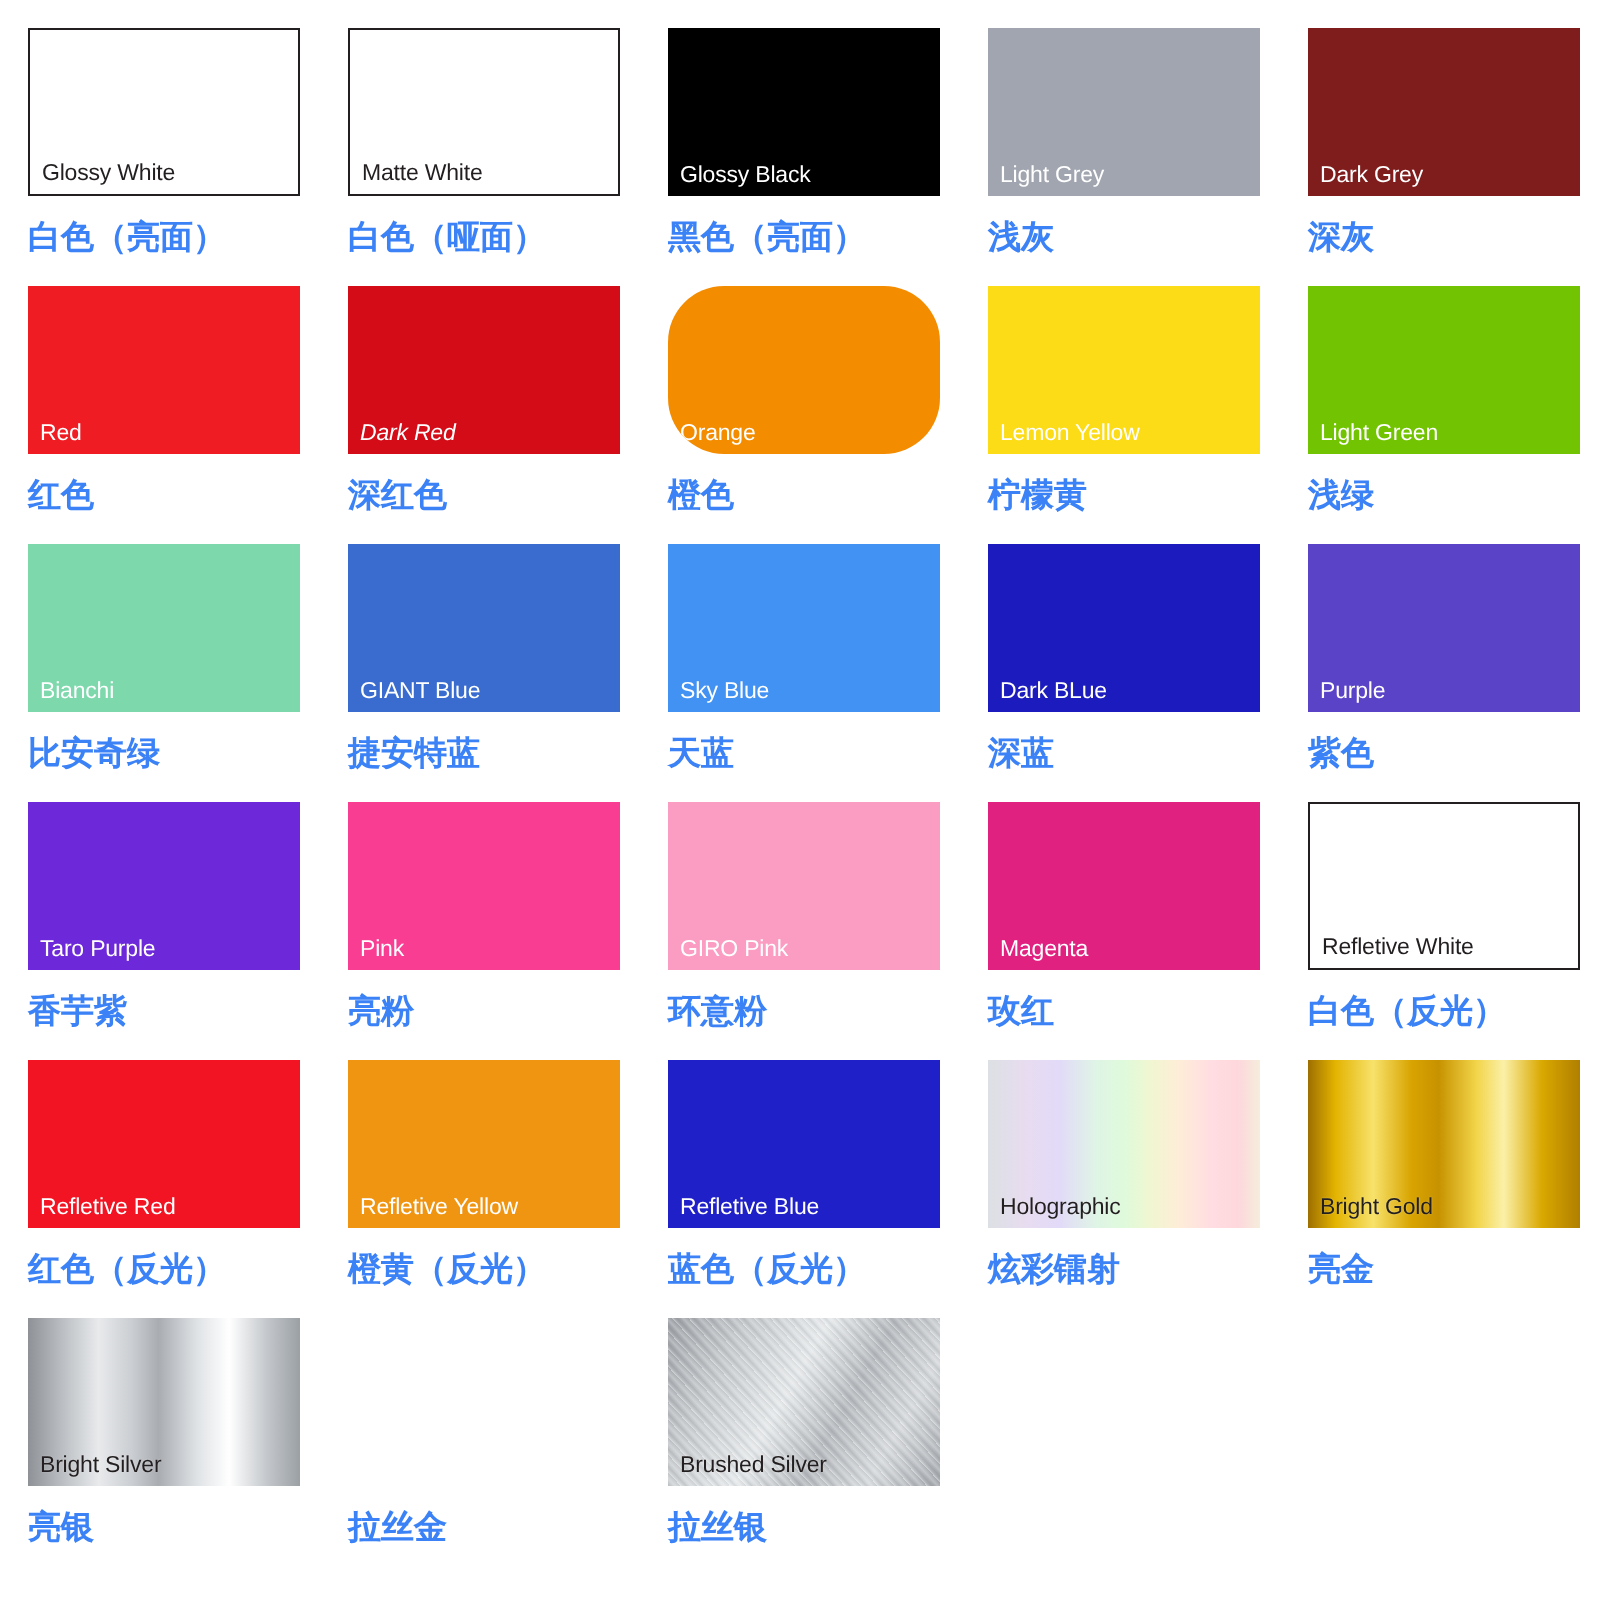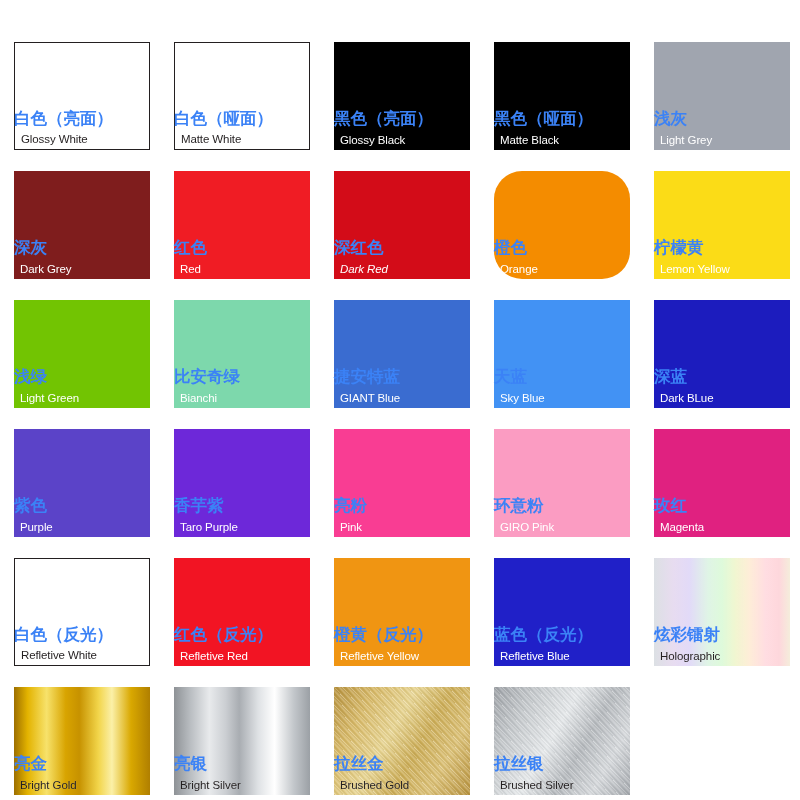--- a/index.html
+++ b/index.html
@@ -20,24 +20,23 @@
     column-gap: 0px;
     row-gap: 0px;
   }
   .swatch-cell {
     width: 160px;
     height: 129px;
     position: relative;
   }
   .swatch-chip {
     width: 136px;
-    height: 108px;
+    height: 84px;
     position: relative;
     overflow: hidden;
-    margin-top: 28px;
   }
   .swatch-chip.bordered {
     border: 1.6px solid #231f20;
   }
   .chip-name {
     position: absolute;
     left: 6px;
     bottom: 3px;
     font-size: 11.5px;
     line-height: 13px;
@@ -100,26 +99,20 @@
       </div>
       <div class="cn-label">白色（哑面）</div>
     </div>
     <div class="swatch-cell">
       <div class="swatch-chip" style="background: rgb(0, 0, 0);">
         <span class="chip-name light">Glossy Black</span>
       </div>
       <div class="cn-label">黑色（亮面）</div>
     </div>
     <div class="swatch-cell">
-      <div class="swatch-chip" style="background: rgb(0, 0, 0);">
-        <span class="chip-name light">Matte Black</span>
-      </div>
-      <div class="cn-label">黑色（哑面）</div>
-    </div>
-    <div class="swatch-cell">
       <div class="swatch-chip" style="background: rgb(160, 165, 175);">
         <span class="chip-name light">Light Grey</span>
       </div>
       <div class="cn-label">浅灰</div>
     </div>
     <div class="swatch-cell">
       <div class="swatch-chip" style="background: #7f1d1d;">
         <span class="chip-name light">Dark Grey</span>
       </div>
       <div class="cn-label">深灰</div>
@@ -245,24 +238,20 @@
       </div>
       <div class="cn-label">亮金</div>
     </div>
     <div class="swatch-cell">
       <div class="swatch-chip" style="background: linear-gradient(90deg, rgb(142, 146, 150) 0%, rgb(185, 189, 193) 12%, rgb(232, 234, 236) 26%, rgb(203, 206, 210) 38%, rgb(169, 173, 178) 48%, rgb(223, 226, 229) 62%, rgb(255, 255, 255) 74%, rgb(195, 199, 203) 88%, rgb(155, 160, 165) 100%);">
         <span class="chip-name dark shadow-soft">Bright Silver</span>
       </div>
       <div class="cn-label">亮银</div>
     </div>
     <div class="swatch-cell">
-      <div class="swatch-chip" style="background: linear-gradient(120deg, rgb(184, 147, 63) 0%, rgb(217, 187, 106) 22%, rgb(232, 213, 146) 42%, rgb(205, 174, 88) 60%, rgb(220, 193, 118) 78%, rgb(184, 147, 63) 100%);">
-        <span class="brush-tex"></span>
-        <span class="chip-name dark shadow-soft">Brushed Gold</span>
-      </div>
       <div class="cn-label">拉丝金</div>
     </div>
     <div class="swatch-cell">
       <div class="swatch-chip" style="background: linear-gradient(120deg, rgb(158, 162, 167) 0%, rgb(198, 202, 205) 22%, rgb(230, 233, 235) 44%, rgb(182, 186, 190) 62%, rgb(214, 217, 220) 80%, rgb(164, 168, 173) 100%); padding-left: 48px;">
         <span class="brush-tex"></span>
         <span class="chip-name dark shadow-soft">Brushed Silver</span>
       </div>
       <div class="cn-label">拉丝银</div>
     </div>
   </div>

